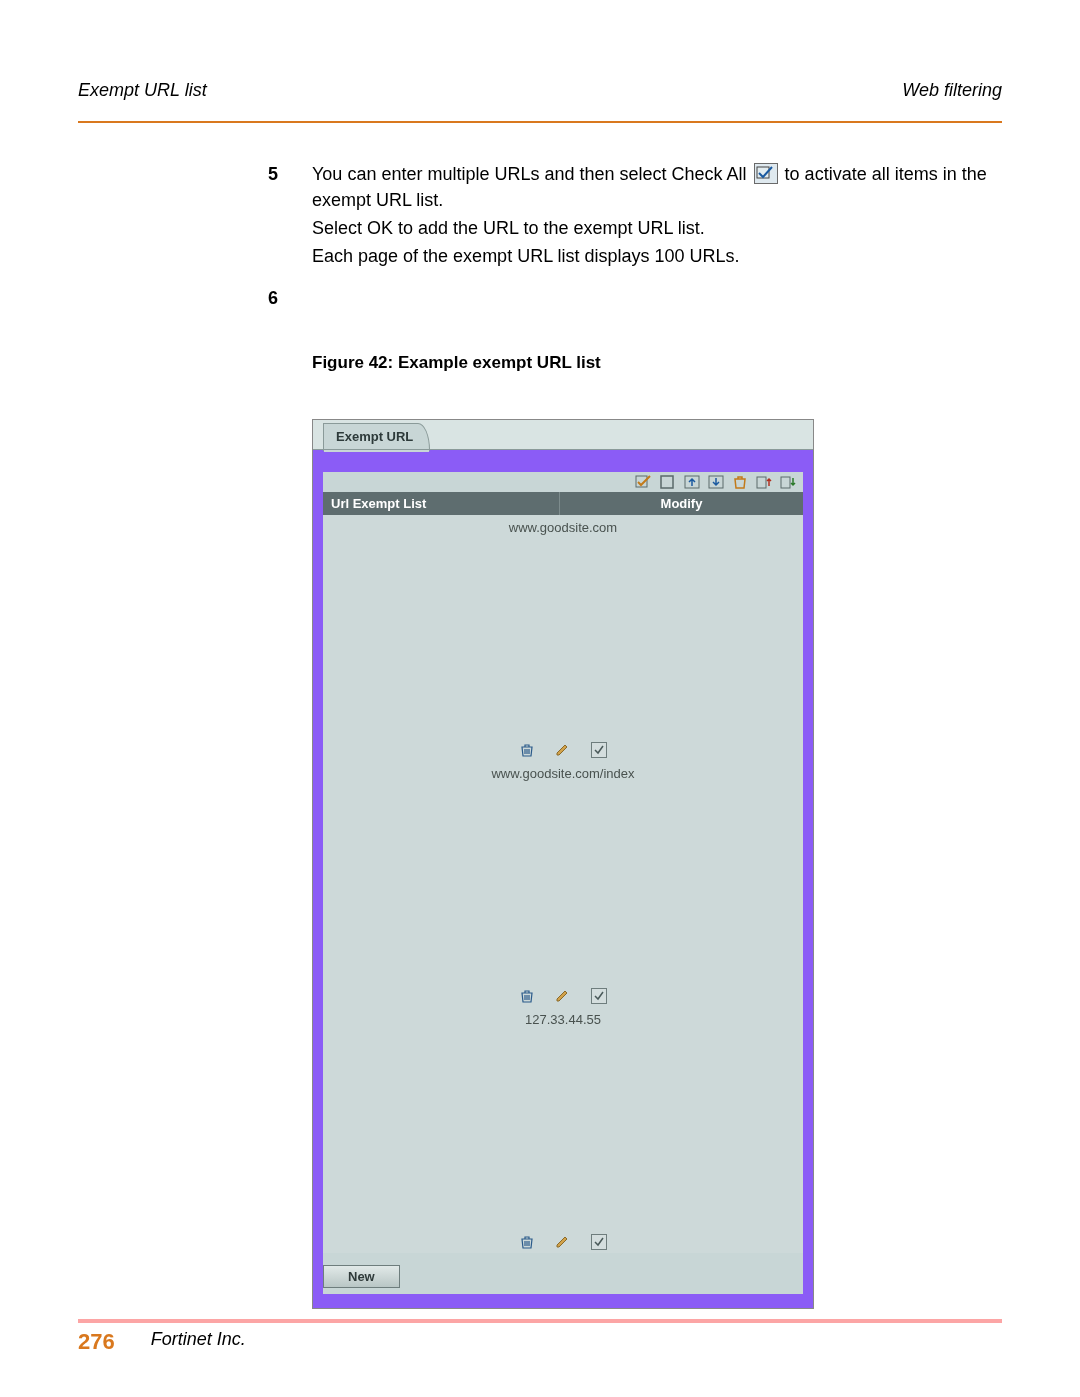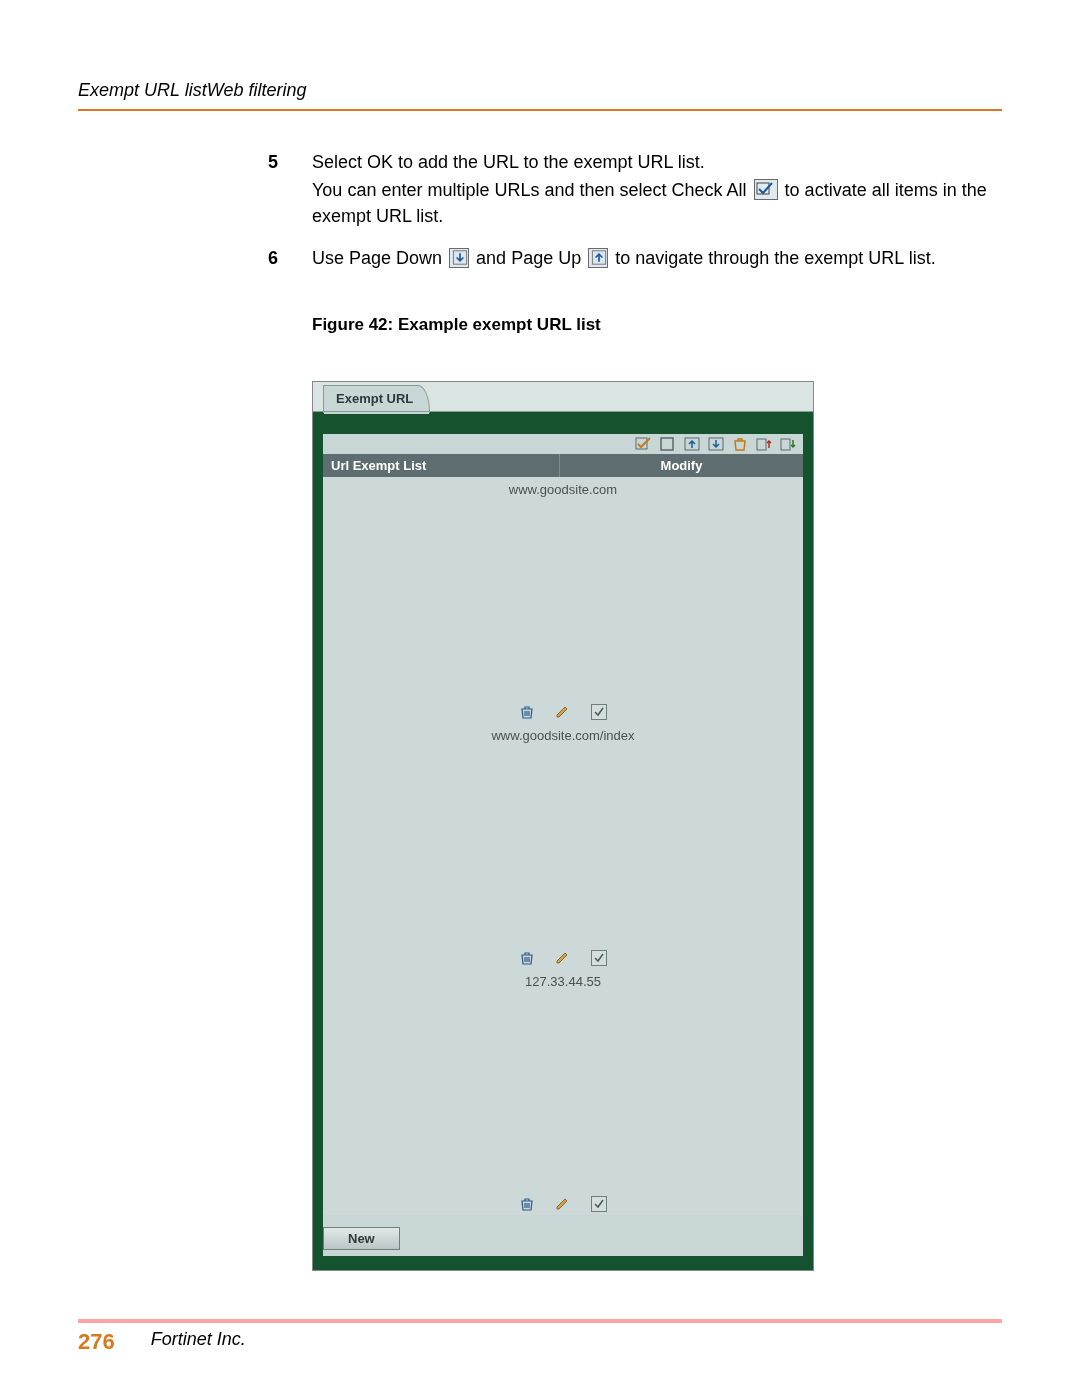--- a/index.html
+++ b/index.html
@@ -14,24 +14,25 @@
     min-height: 1397px;
     margin: 0 auto;
     position: relative;
     box-sizing: border-box;
     padding: 80px 78px 40px 78px;
   }
 
   
   .top-row {
     display: flex;
+    justify-content: space-between;
     font-style: italic;
     font-size: 18px;
     color: #000;
-    padding-bottom: 8px;
+    padding-bottom: 20px;
     border-bottom: 2px solid #d9781e;
   }
 
   
   .body-area {
     padding-top: 38px;
   }
 
   
   .step {
@@ -81,21 +82,21 @@
     font-weight: bold;
     font-size: 17px;
     margin-bottom: 14px;
   }
 
   
   .panel-outer {
     margin-left: 234px;
     width: 500px;
     border: 1px solid #888;
-    background: #14532d;
+    background: #8b5cf6;
     font-family: Tahoma, Verdana, sans-serif;
     font-size: 13px;
     color: #333;
     margin-top: 46px;
   }
 
   .tabstrip {
     height: 30px;
     position: relative;
     background: #d9e4e3;
@@ -256,55 +257,37 @@
   <div class="top-row">
     <span>Exempt URL list</span>
     <span>Web filtering</span>
   </div>
 
   <div class="body-area">
 
     <div class="step">
       <div class="step-num">5</div>
       <div class="step-body">
-        <p>Select OK to add the URL to the exempt URL list.</p>
         <p>
           <span>You can enter multiple URLs and then select Check All </span>
           <span class="inl-icon">
             <svg viewBox="0 0 18 15">
               <rect x="1" y="2" width="12" height="11" fill="#e2ecf0" stroke="#444"></rect>
               <path d="M3 8 L7 12 L16 2" fill="none" stroke="#1a5aa0" stroke-width="2"></path>
             </svg>
           </span>
           <span> to activate all items in the exempt URL list.</span>
         </p>
+        <p>Select OK to add the URL to the exempt URL list.</p>
+        <p>Each page of the exempt URL list displays 100 URLs.</p>
       </div>
     </div>
 
     <div class="step">
       <div class="step-num">6</div>
-      <div class="step-body">
-        <p>
-          <span>Use Page Down </span>
-          <span class="inl-icon inl-small">
-            <svg viewBox="0 0 18 18">
-              <rect x="1" y="1" width="16" height="16" fill="#dce7ed" stroke="#666"></rect>
-              <path d="M9 4 L9 12 M5 9 L9 13 L13 9" fill="none" stroke="#1a5aa0" stroke-width="2"></path>
-            </svg>
-          </span>
-          <span> and Page Up </span>
-          <span class="inl-icon inl-small">
-            <svg viewBox="0 0 18 18">
-              <rect x="1" y="1" width="16" height="16" fill="#dce7ed" stroke="#666"></rect>
-              <path d="M9 14 L9 6 M5 9 L9 5 L13 9" fill="none" stroke="#1a5aa0" stroke-width="2"></path>
-            </svg>
-          </span>
-          <span> to navigate through the exempt URL list.</span>
-        </p>
-      </div>
     </div>
 
     <div class="figure-caption">Figure 42: Example exempt URL list</div>
 
     <div class="panel-outer">
       <div class="tabstrip">
         <div class="tab">Exempt URL</div>
       </div>
       <div class="panel-inner">
 

